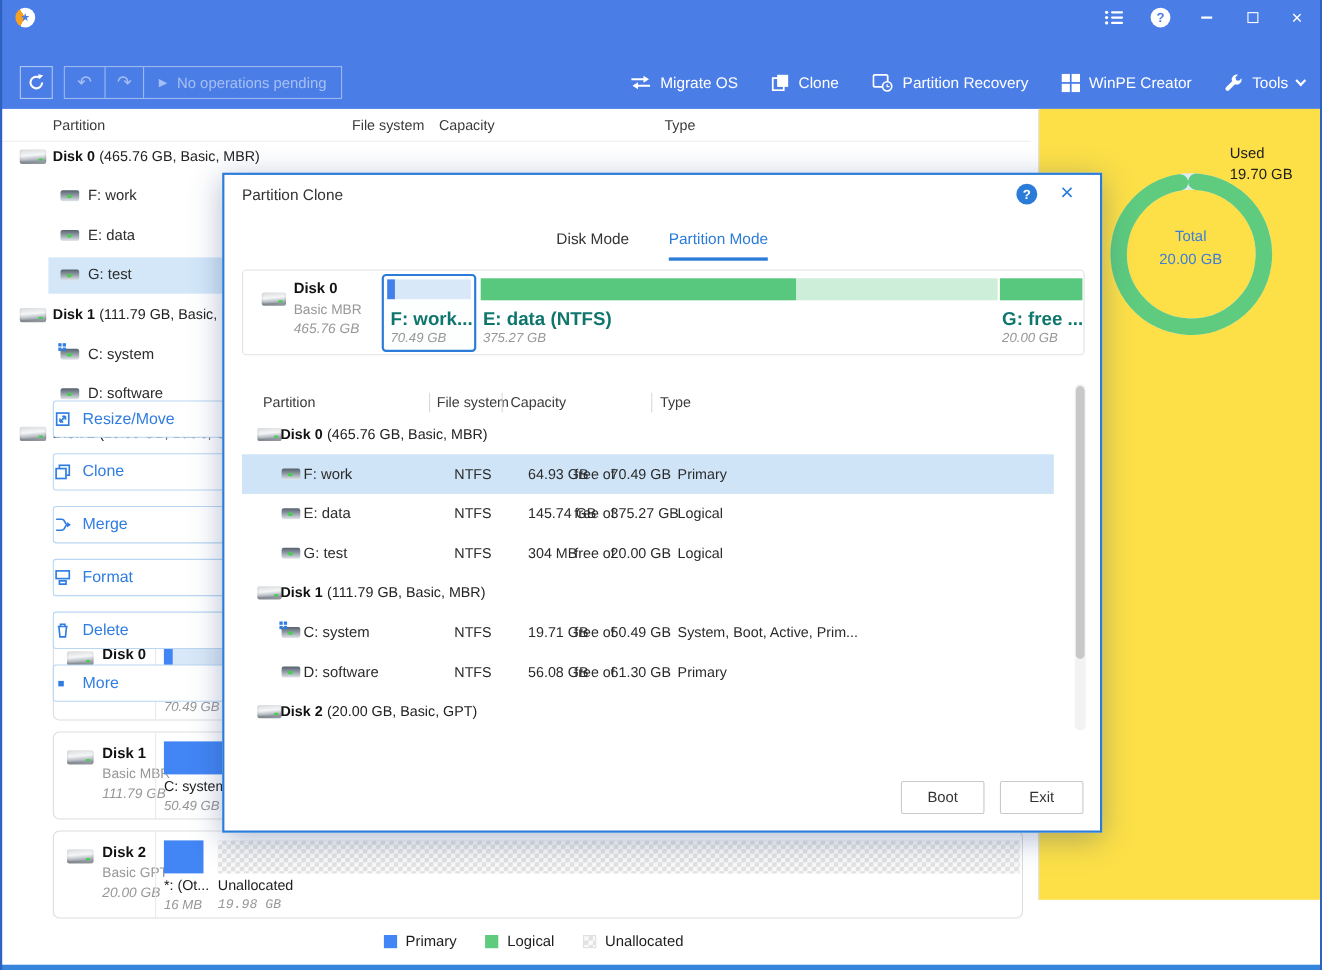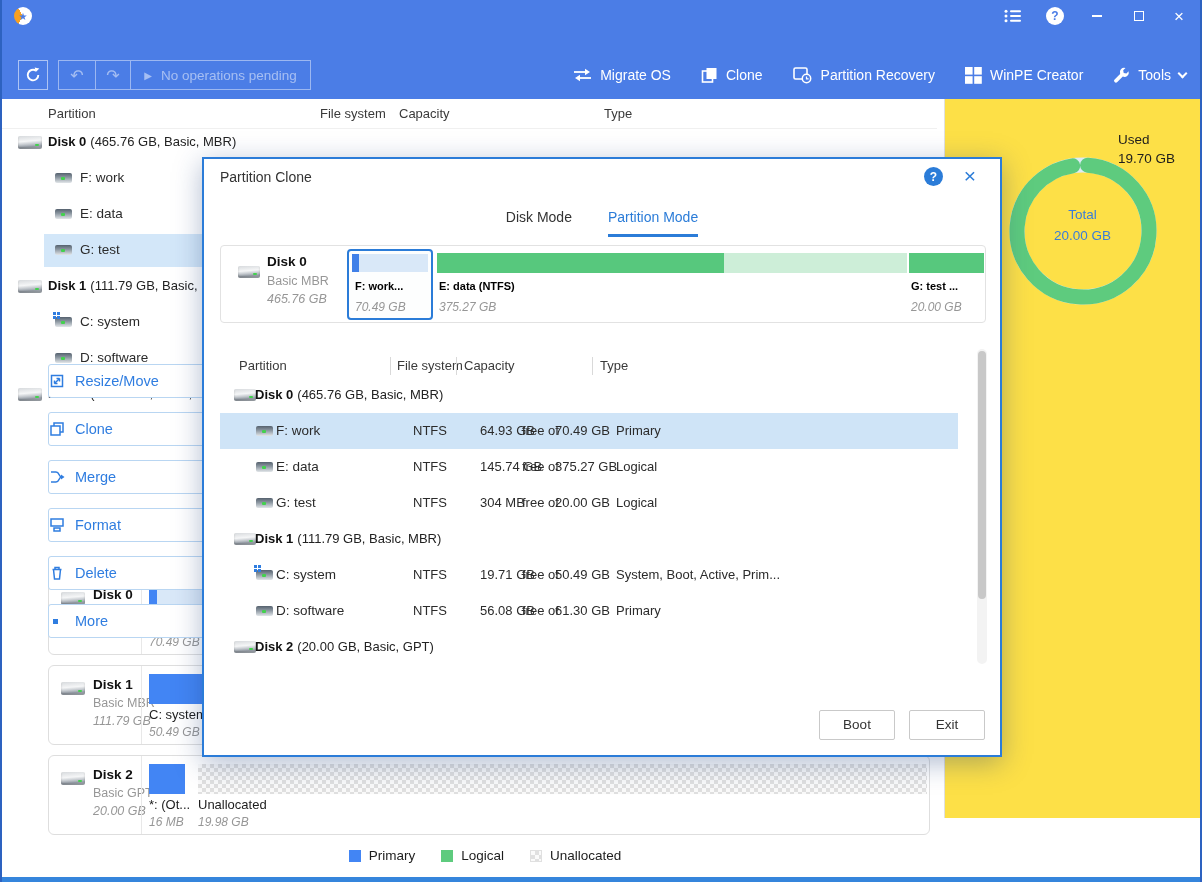--- a/index.html
+++ b/index.html
@@ -104,21 +104,21 @@
   .dlg-tab.active { color:#2b7cd8; border-bottom:3px solid #2b7cd8; }
 
   .strip { position:absolute; left:16px; top:86px; width:766px; height:78px; border:1px solid #e2e2e2; border-radius:4px; }
   .strip .hdd { left:17px; top:20px; width:22px; height:12px; }
   .strip .s-name { position:absolute; left:46px; top:8px; font-weight:700; font-size:13.5px; color:#111; }
   .strip .s-kind { position:absolute; left:46px; top:28px; color:#979797; font-size:12.5px; }
   .strip .s-size { position:absolute; left:46px; top:46px; color:#979797; font-size:12.5px; font-style:italic; }
   .segF { position:absolute; left:126px; top:3px; width:86px; height:71px; border:2px solid #2b7cd8; border-radius:4px; background:#fdfefe; }
   .segF .mini-bar { position:absolute; left:3px; top:3px; right:3px; height:18px; background:#d9e8f8; }
   .segF .mini-used { position:absolute; left:0; top:0; width:7px; height:18px; background:#4080e8; }
-  .seg-label { position:absolute; font-weight:600; font-size:11px; color:#000000; white-space:nowrap; }
+  .seg-label { position:absolute; font-weight:600; font-size:17px; color:#0f766e; white-space:nowrap; }
   .seg-size { position:absolute; font-size:12px; color:#979797; font-style:italic; white-space:nowrap; }
 
   .dlg-head .col { position:absolute; top:193px; height:28px; line-height:28px; color:#3a3a3a; }
   .dlg-row { position:absolute; left:16px; width:738px; height:36px; line-height:36px; }
   .dlg-row.sel { background:#cfe4f7; }
   .cell { position:absolute; top:0; height:36px; line-height:36px; white-space:nowrap; }
 
   .dlg-scroll { position:absolute; left:773px; top:190px; width:10px; height:315px; background:#f3f3f3; border-radius:5px; }
   .dlg-thumb { position:absolute; left:1px; top:2px; width:8px; height:248px; background:#c8c8c8; border-radius:4px; }
 
@@ -316,21 +316,21 @@
   <span class="hdd"></span>
   <span class="c-name">Disk 2</span>
   <span class="c-kind">Basic GPT</span>
   <span class="c-size">20.00 GB</span>
   <span class="c-div"></span>
   <div class="bar" style="left:100px; width:36px; background:#4285f4;"></div>
   <div class="bar checker" style="left:149px; width:729px;"></div>
   <span class="bar-label" style="left:100px;">*: (Ot...</span>
   <span class="bar-size" style="left:100px;">16 MB</span>
   <span class="bar-label" style="left:149px;">Unallocated</span>
-  <span class="bar-size" style="left:149px;">19.98 GB</span>
+  <span class="bar-size" style="left:149px;font-family:Liberation Mono, monospace;">19.98 GB</span>
 </div>
 
 <div class="abs legend">
   <div class="legend-item">
     <span class="legend-sq" style="background:#4285f4;"></span>
     <span>Primary</span>
   </div>
   <div class="legend-item">
     <span class="legend-sq" style="background:#5ecb7e;"></span>
     <span>Logical</span>
@@ -431,21 +431,21 @@
       <div style="width:470px; height:20px;">
         <div style="width:61%; height:20px; background:#57c87d; float:left;"></div>
         <div style="width:39%; height:20px; background:#cdeed8; float:left;"></div>
       </div>
       <span class="seg-label" style="left:2px; top:27px;">E: data (NTFS)</span>
       <span class="seg-size" style="left:2px; top:47px;">375.27 GB</span>
     </div>
 
     <div class="abs" style="left:688px; top:7px; width:75px; height:64px;">
       <div style="width:75px; height:20px; background:#57c87d;"></div>
-      <span class="seg-label" style="left:2px; top:27px;">G: test ...</span>
+      <span class="seg-label" style="left:2px; top:27px;">G: free ...</span>
       <span class="seg-size" style="left:2px; top:47px;">20.00 GB</span>
     </div>
   </div>
 
   <div class="dlg-head">
     <div class="col" style="left:35px;">Partition</div>
     <div class="col" style="left:193px;">File system</div>
     <div class="col" style="left:260px;">Capacity</div>
     <div class="col" style="left:396px;">Type</div>
     <div class="vdiv" style="left:186px; top:198px; height:18px;"></div>

